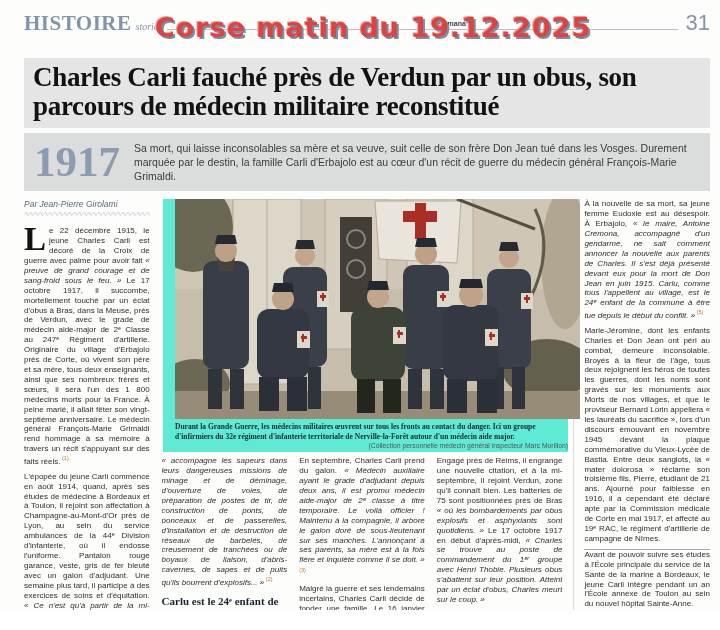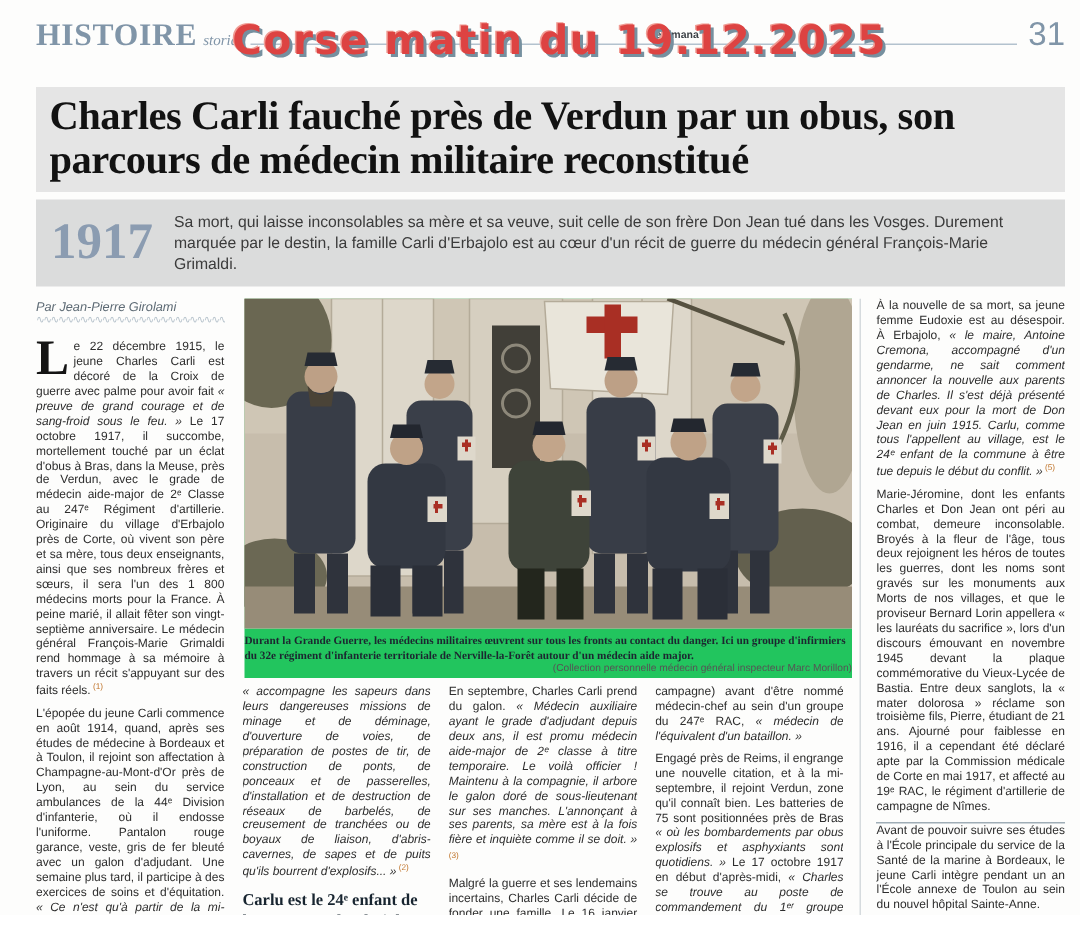--- a/index.html
+++ b/index.html
@@ -27,21 +27,21 @@
 
   
   .headline { margin-top:24px; background:#e5e5e5; padding:5px 9px 7px 9px;
               font-family:"Liberation Serif", serif; font-weight:bold;
               font-size:27px; line-height:1.08; color:#121212; letter-spacing:-.3px; }
 
   
   .stand { margin-top:5px; background:#dbdcdc; display:flex; align-items:center;
            padding:7px 10px 7px 6px; min-height:58px; }
   .stand-year { font-family:"Liberation Serif", serif; font-weight:bold;
-                font-size:34px; line-height:.9; color:#8b9cb1; padding:2px 14px 2px 4px; }
+                font-size:43px; line-height:.9; color:#8b9cb1; padding:2px 14px 2px 4px; }
   .stand-text { font-size:10.5px; line-height:1.35; color:#3b3b3b; max-width:600px; }
 
   
   .content { position:relative; margin-top:8px; height:437px; overflow:hidden;
              display:flex; gap:12px; }
   .col { flex:1 1 0; overflow:hidden; }
   .col.mid { padding-top:257px; }
   .col.last { border-left:1px solid #d6dbde; padding-left:10px; margin-left:-1px; }
 
   .byline { font-style:italic; font-size:8.5px; color:#5d6a74; margin-bottom:2px; }
@@ -54,21 +54,21 @@
   .para .fn { color:#c0752c; font-size:5.5px; vertical-align:super; }
   .dc { float:left; font-family:"Liberation Serif", serif; font-weight:bold;
         font-size:33px; line-height:27px; padding-right:3px; color:#141414; }
 
   .subhead { font-family:"Liberation Serif", serif; font-weight:bold;
              font-size:11px; line-height:1.3; color:#182530; margin-top:6px; }
   .subrule { border-bottom:1px solid #9fadb6; margin-top:5px; }
 
   
   .photo-wrap { position:absolute; left:139px; top:0; width:405px; height:253px;
-                background:#22c55e; }
+                background:#5eead4;padding-left:12px; }
   .photo { width:405px; height:220px; display:block; background:#cfc6b6; }
   .cap { margin-top:3px; font-family:"Liberation Serif", serif; font-weight:bold;
          font-size:7.5px; line-height:1.25; color:#1c2730; }
   .credit { font-size:6.8px; color:#555; text-align:right; margin-top:1px; }
 </style>
 </head>
 <body>
 
 <div class="page">
 
@@ -99,21 +99,20 @@
       </div>
     <div class="col mid">
         <p class="para"><span class="it">« accompagne les sapeurs dans leurs dangereuses missions de minage et de déminage, d'ouverture de voies, de préparation de postes de tir, de construction de ponts, de ponceaux et de passerelles, d'installation et de destruction de réseaux de barbelés, de creusement de tranchées ou de boyaux de liaison, d'abris-cavernes, de sapes et de puits qu'ils bourrent d'explosifs... »</span><span class=" fn"> (2)</span></p>
         <h3 class="subhead">Carlu est le 24ᵉ enfant de la commune d'Erbajolo tué au combat durant la Grande Guerre</h3>
       </div>
     <div class="col mid">
         <p class="para"><span>En septembre, Charles Carli prend du galon. </span><span class="it">« Médecin auxiliaire ayant le grade d'adjudant depuis deux ans, il est promu médecin aide-major de 2ᵉ classe à titre temporaire. Le voilà officier ! Maintenu à la compagnie, il arbore le galon doré de sous-lieutenant sur ses manches. L'annonçant à ses parents, sa mère est à la fois fière et inquiète comme il se doit. »</span><span class=" fn"> (3)</span></p>
         <p class="para"><span>Malgré la guerre et ses lendemains incertains, Charles Carli décide de fonder une famille. Le 16 janvier 1917,</span></p>
       </div>
     <div class="col mid">
-        <p class="para"><span>campagne) avant d'être nommé médecin-chef au sein d'un groupe du 247ᵉ RAC, </span><span class="it">« médecin de l'équivalent d'un bataillon. »</span></p>
         <p class="para"><span>Engagé près de Reims, il engrange une nouvelle citation, et à la mi-septembre, il rejoint Verdun, zone qu'il connaît bien. Les batteries de 75 sont positionnées près de Bras </span><span class="it">« où les bombardements par obus explosifs et asphyxiants sont quotidiens. »</span><span> Le 17 octobre 1917 en début d'après-midi, </span><span class="it">« Charles se trouve au poste de commandement du 1ᵉʳ groupe avec Henri Thobie. Plusieurs obus s'abattent sur leur position. Atteint par un éclat d'obus, Charles meurt sur le coup. »</span></p>
       </div>
     <div class="col last">
         <p class="para"><span>À la nouvelle de sa mort, sa jeune femme Eudoxie est au désespoir. À Erbajolo, </span><span class="it">« le maire, Antoine Cremona, accompagné d'un gendarme, ne sait comment annoncer la nouvelle aux parents de Charles. Il s'est déjà présenté devant eux pour la mort de Don Jean en juin 1915. Carlu, comme tous l'appellent au village, est le 24ᵉ enfant de la commune à être tue depuis le début du conflit. »</span><span class=" fn"> (5)</span></p>
         <p class="para"><span>Marie-Jéromine, dont les enfants Charles et Don Jean ont péri au combat, demeure inconsolable. Broyés à la fleur de l'âge, tous deux rejoignent les héros de toutes les guerres, dont les noms sont gravés sur les monuments aux Morts de nos villages, et que le proviseur Bernard Lorin appellera « les lauréats du sacrifice », lors d'un discours émouvant en novembre 1945 devant la plaque commémorative du Vieux-Lycée de Bastia. Entre deux sanglots, la « mater dolorosa » réclame son troisième fils, Pierre, étudiant de 21 ans. Ajourné pour faiblesse en 1916, il a cependant été déclaré apte par la Commission médicale de Corte en mai 1917, et affecté au 19ᵉ RAC, le régiment d'artillerie de campagne de Nîmes.</span></p>
         <div class="subrule"></div>
         <p class="para"><span>Avant de pouvoir suivre ses études à l'École principale du service de la Santé de la marine à Bordeaux, le jeune Carli intègre pendant un an l'École annexe de Toulon au sein du nouvel hôpital Sainte-Anne. </span></p>
       </div>
 
     <figure class="photo-wrap">

